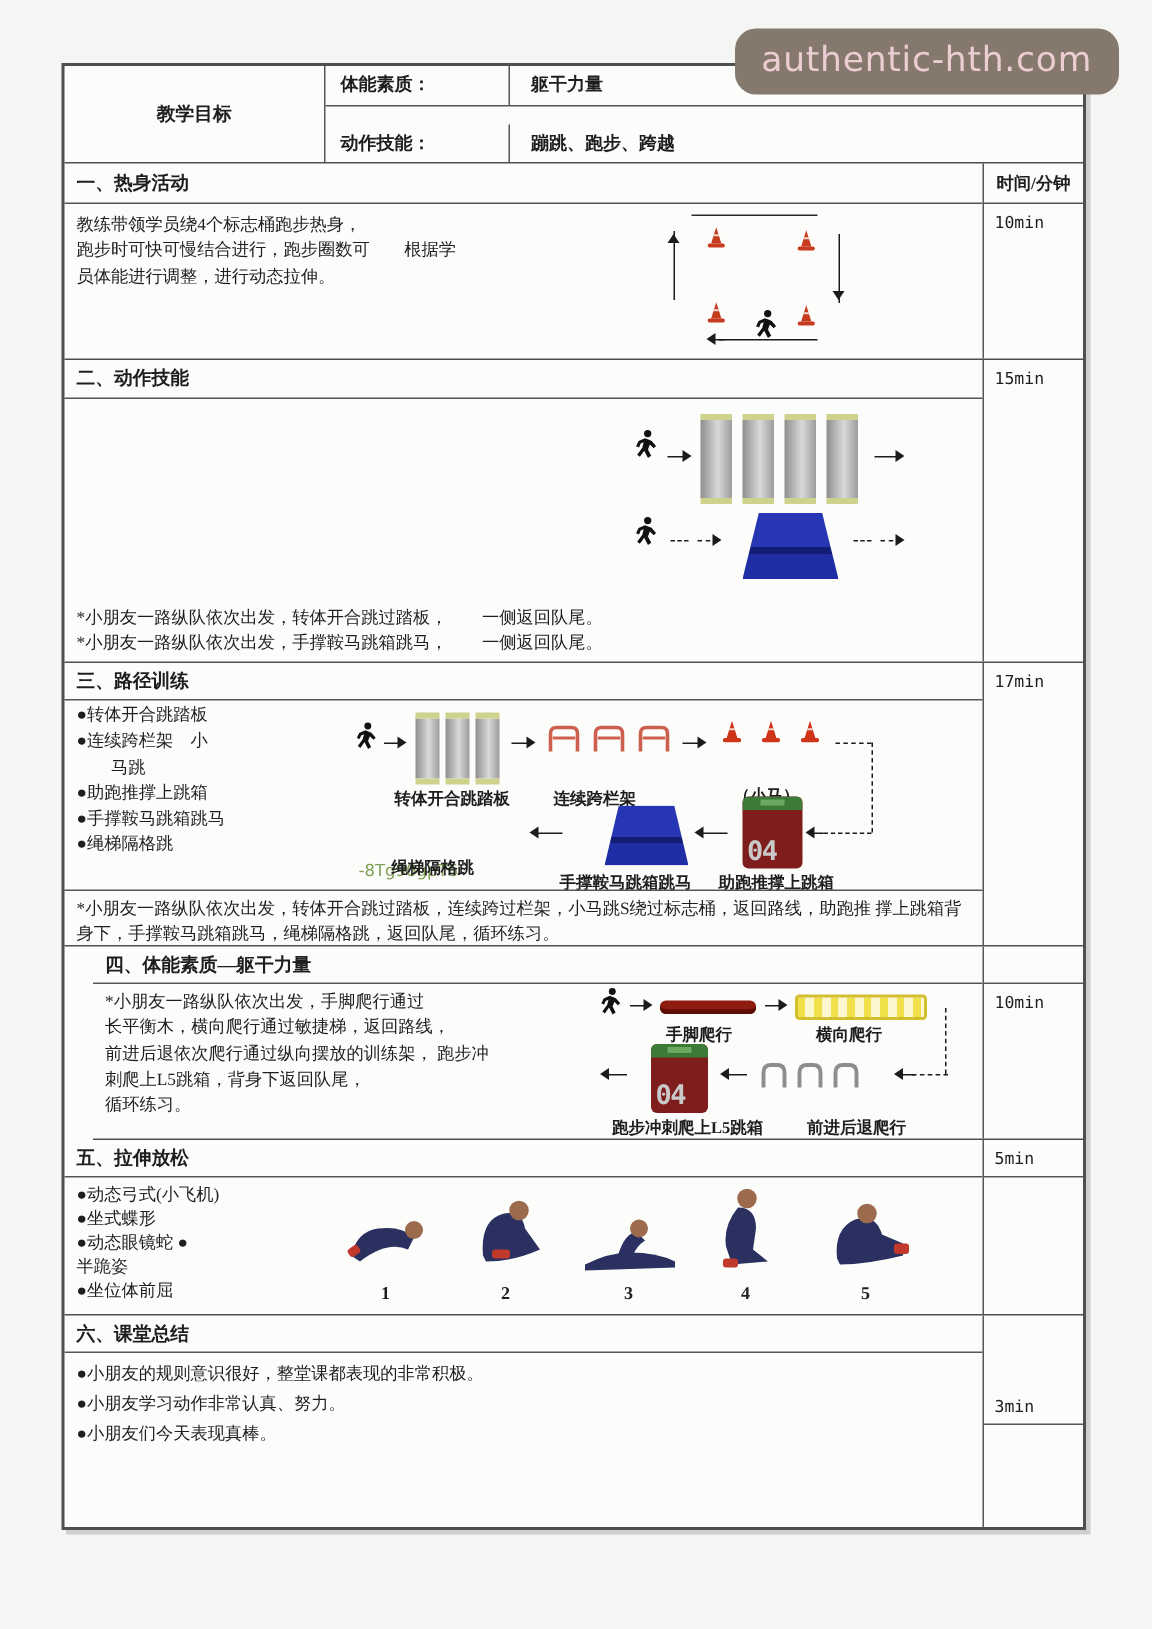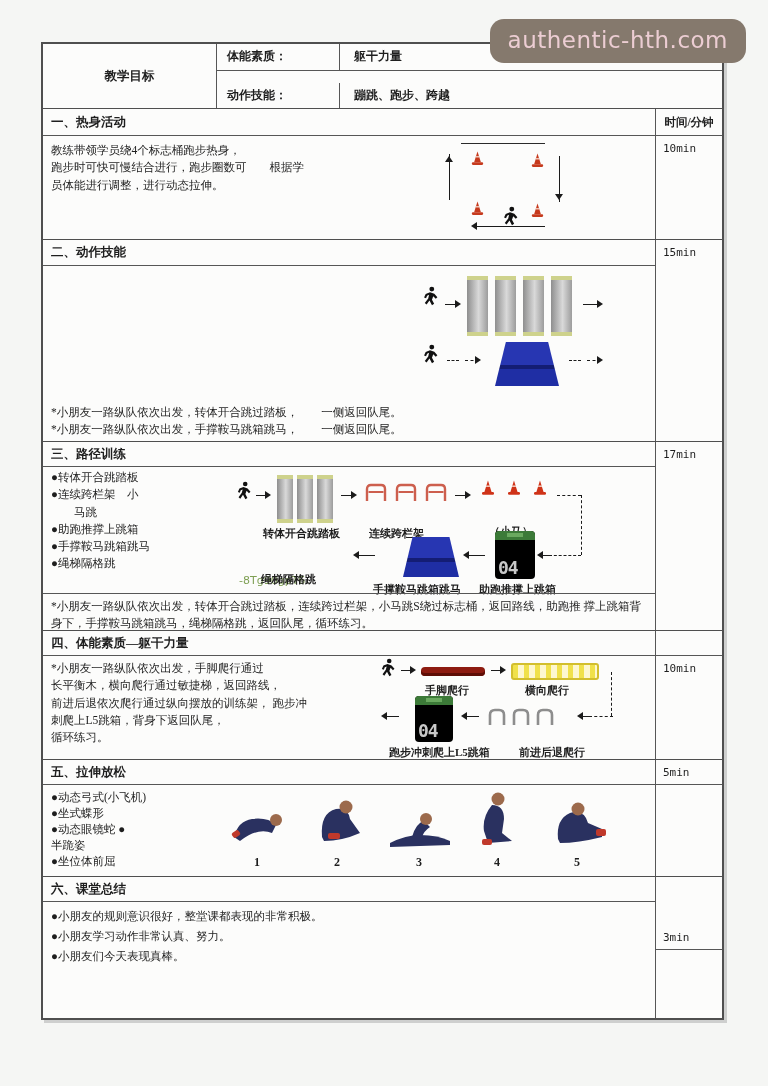--- a/index.html
+++ b/index.html
@@ -52,21 +52,21 @@
     border-bottom:6px solid #1b1b1b;}
   .vd.down:after{content:"";position:absolute;bottom:-2px;left:-5px;border:4px solid transparent;
     border-top:6px solid #1b1b1b;}
   .hline{position:absolute;height:0;border-top:1.6px solid #2a2a2a;}
   
   .board{position:absolute;width:21px;height:60px;background:linear-gradient(90deg,#8e8e8e,#d9d9d9 55%,#9c9c9c);
     border-top:4px solid #ced28c;border-bottom:4px solid #ced28c;box-sizing:border-box;}
   .board.sm{width:16px;height:48px;}
   .vault{position:absolute;background:linear-gradient(180deg,#2736b2 0 52%,#141d74 52% 62%,#1f2ea4 62%);
     clip-path:polygon(17% 0,83% 0,100% 100%,0 100%);}
-  .box04{position:absolute;background:#000000;border-radius:4px;overflow:hidden;}
+  .box04{position:absolute;background:#7f1d1d;border-radius:4px;overflow:hidden;}
   .box04 .cap{height:9px;background:#3c7a38;position:relative;}
   .box04 .cap:after{content:"";position:absolute;left:30%;top:2px;width:40%;height:4px;background:#6aa95f;}
   .box04 .num{position:absolute;left:3px;bottom:-2px;font-family:"DejaVu Sans Mono",monospace;
     font-weight:bold;font-size:18px;color:#c9c9c9;letter-spacing:-1px;}
   .beam{position:absolute;background:#8d1b10;border-radius:4px;box-shadow:inset 0 -3px 0 #5e0d05;}
   .ladder{position:absolute;background:#fdf7cf;border:2px solid #d2be2e;border-radius:3px;box-sizing:border-box;
     background-image:repeating-linear-gradient(90deg,#f0e14a 0 5px,rgba(0,0,0,0) 5px 11px);}
   .dlabel{position:absolute;font-weight:bold;font-size:11px;white-space:nowrap;}
   .code{position:absolute;color:#7fa054;font-family:"DejaVu Sans","Liberation Sans",sans-serif;
     font-size:11px;white-space:nowrap;}
@@ -247,21 +247,21 @@
             <div class="dlabel" style="left:246px;top:114px;">助跑推撑上跳箱</div>
           </div>
           <div class="abs pre" style="left:0;right:0;top:126px;bottom:0;border-top:1px solid #565656;padding:4px 8px;">*小朋友一路纵队依次出发，转体开合跳过踏板，连续跨过栏架，小马跳S绕过标志桶，返回路线，助跑推 撑上跳箱背身下，手撑鞍马跳箱跳马，绳梯隔格跳，返回队尾，循环练习。</div>
         </div>
       </div>
       <div class="timecol">
         <div class="tc-val">17min</div>
       </div>
     </div>
 
-    <div class="section" style="height:128px;">
+    <div class="section" style="height:128px;margin-left:19px;">
       <div class="sec-main">
         <div class="sec-head" style="height:24px;">四、体能素质—躯干力量</div>
         <div class="sec-body">
           <div class="abs pre" style="left:8px;top:4px;width:320px;">*小朋友一路纵队依次出发，手脚爬行通过
 长平衡木，横向爬行通过敏捷梯，返回路线，
 前进后退依次爬行通过纵向摆放的训练架， 跑步冲
 刺爬上L5跳箱，背身下返回队尾，
 循环练习。</div>
           <div class="abs" style="left:330px;top:0;width:260px;height:104px;">
             <svg class="abs" style="left:6px;top:2px;" width="17" height="21" viewBox="0 0 20 24">

